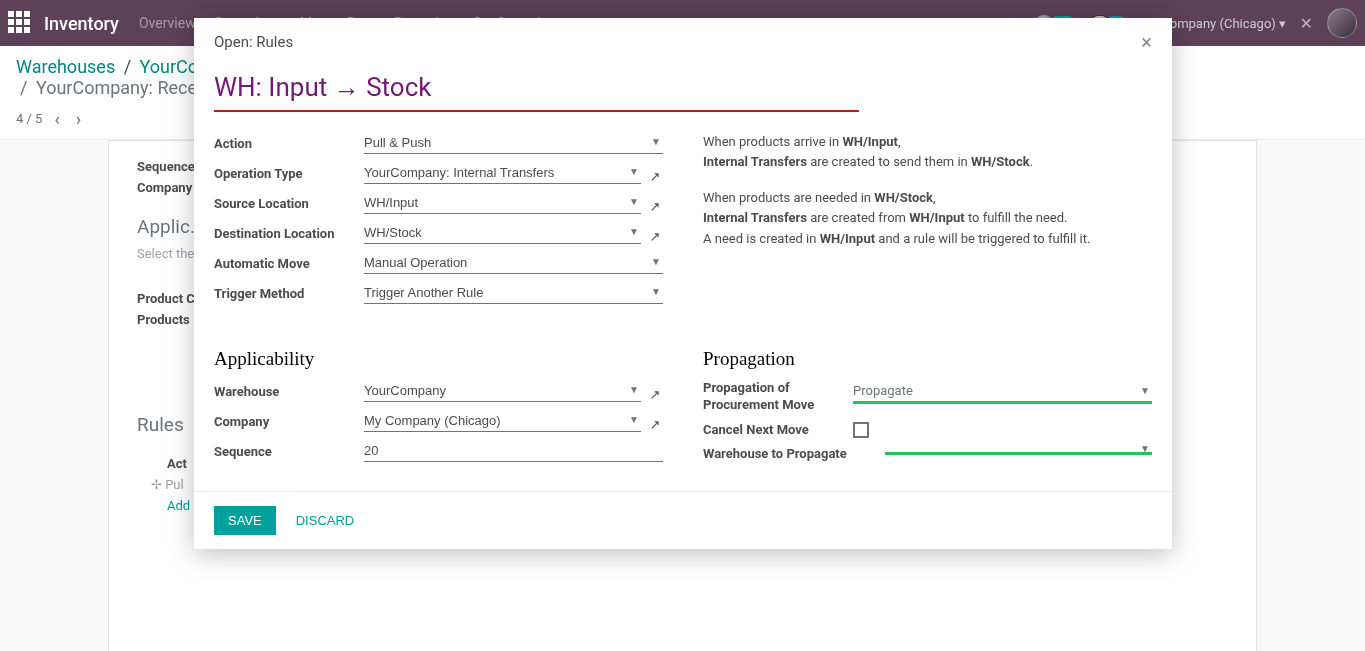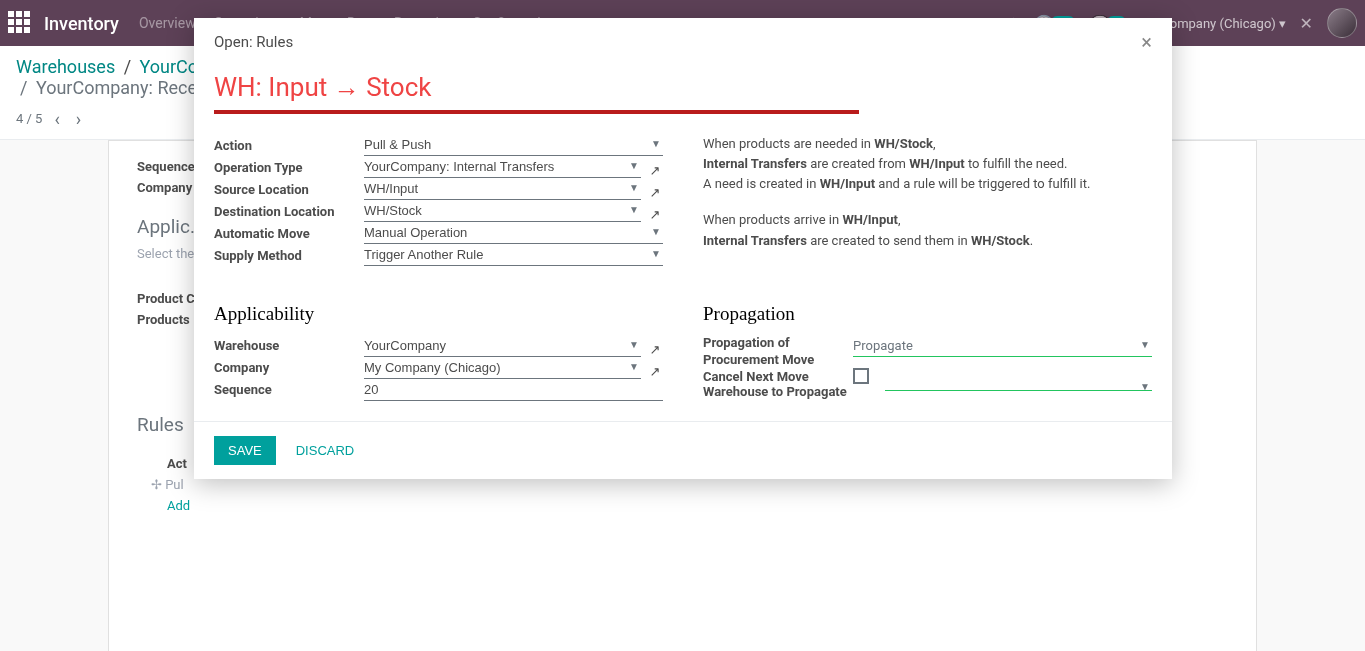--- a/index.html
+++ b/index.html
@@ -123,36 +123,37 @@
     }
     .modal-body::-webkit-scrollbar { width: 10px; }
     .modal-body::-webkit-scrollbar-thumb { background: #c1c1c1; }
     .modal-body::-webkit-scrollbar-track { background: #f1f1f1; }
 
     .field-label-sm { font-size: 13px; font-weight: 700; color: #4c4c4c; margin-bottom: 6px; }
     .name-input {
       font-size: 26px;
       font-weight: 400;
       border: none;
-      border-bottom: 4px solid #b91c1c;
+      border-bottom: 2px solid #b91c1c;
       width: 645px;
       padding: 4px 0 8px;
-      color: #ef4444;
+      color: #701a75;
       font-family: inherit;
     }
 
     .form-grid {
       display: flex;
       margin-top: 20px;
       gap: 40px;
     }
     .col { flex: 1; }
     .form-row {
       display: flex;
       align-items: center;
+      margin-bottom: 8px;
     }
     .row-label {
       width: 150px;
       font-size: 13px;
       font-weight: 700;
       color: #4c4c4c;
     }
     .row-field {
       flex: 1;
       display: flex;
@@ -181,21 +182,21 @@
     }
 
     .desc-text { font-size: 13px; color: #4c4c4c; line-height: 1.55; }
     .desc-text b { font-weight: 700; }
     .desc-block { margin-bottom: 16px; }
 
     .section-title { font-size: 19px; color: #000000; margin: 28px 0 10px; font-weight: 400; font-family: Liberation Serif, serif;}
 
     .readonly-field {
       flex: 1;
-      border-bottom: 1px solid #22c55e;
+      border-bottom: 3px solid #22c55e;
       padding: 3px 18px 3px 0;
       font-size: 13px;
       color: #6c757d;
     }
     .checkbox {
       width: 16px; height: 16px; border: 2px solid #6c757d;
       background: #fff; display: inline-block;
     }
 
     .modal-footer {
@@ -334,39 +335,39 @@
           <div class="form-row">
             <div class="row-label">Automatic Move</div>
             <div class="row-field">
               <div class="sel-wrap">
                 <input class="sel-input" value="Manual Operation" style="">
                 <span class="sel-caret">▼</span>
               </div>
             </div>
           </div>
           <div class="form-row">
-            <div class="row-label">Supply Method</div>
+            <div class="row-label">Trigger Method</div>
             <div class="row-field">
               <div class="sel-wrap">
                 <input class="sel-input" value="Trigger Another Rule" style="">
                 <span class="sel-caret">▼</span>
               </div>
             </div>
           </div>
         </div>
 
         <div class="col">
+          <div class="desc-block desc-text">
+            <span>When products arrive in </span><b>WH/Input</b><span>,</span><br>
+            <b>Internal Transfers</b><span> are created to send them in </span><b>WH/Stock</b><span>.</span>
+          </div>
           <div class="desc-block desc-text">
             <span>When products are needed in </span><b>WH/Stock</b><span>,</span><br>
             <b>Internal Transfers</b><span> are created from </span><b>WH/Input</b><span> to fulfill the need.</span><br>
             <span>A need is created in </span><b>WH/Input</b><span> and a rule will be triggered to fulfill it.</span>
-          </div>
-          <div class="desc-block desc-text">
-            <span>When products arrive in </span><b>WH/Input</b><span>,</span><br>
-            <b>Internal Transfers</b><span> are created to send them in </span><b>WH/Stock</b><span>.</span>
           </div>
         </div>
       </div>
 
       
       <div class="form-grid" style="margin-top:8px;">
         <div class="col">
           <div class="section-title">Applicability</div>
           <div class="form-row">
             <div class="row-label">Warehouse</div>

